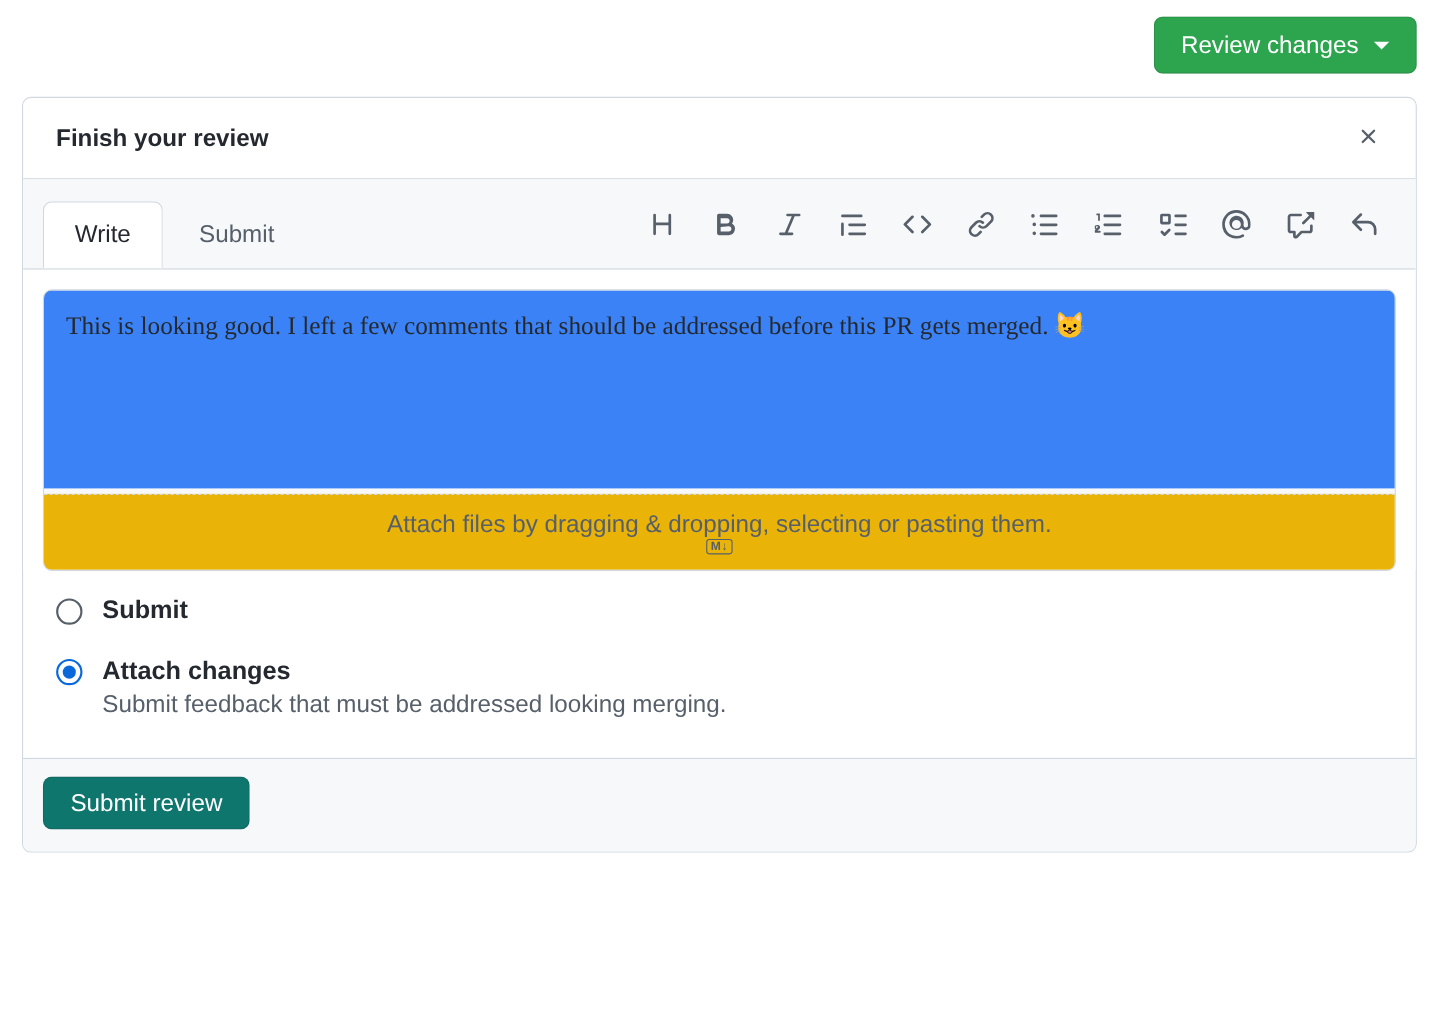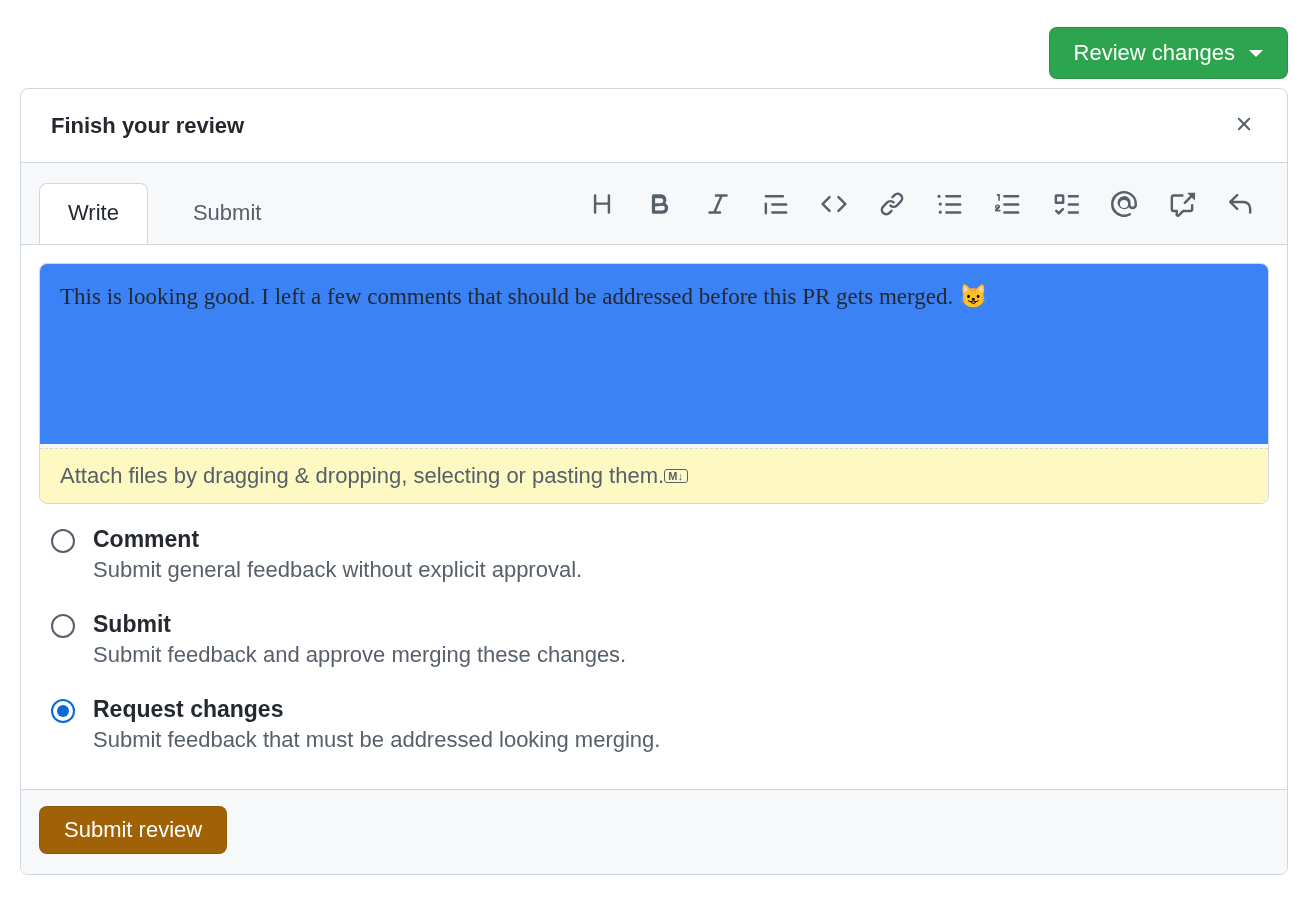--- a/index.html
+++ b/index.html
@@ -11,21 +11,21 @@
       font-family: -apple-system, BlinkMacSystemFont, "Segoe UI", Helvetica, Arial, sans-serif;
       background: #ffffff;
       width: 1306px;
       height: 924px;
       position: relative;
       color: #24292f;
     }
     .top-bar {
       display: flex;
       justify-content: flex-end;
-      padding: 27px 18px;
+      padding: 15px 18px;
       margin-left: 12px;
     }
     .review-changes-btn {
       background: #2da44e;
       color: #ffffff;
       border: 1px solid rgba(27,31,36,0.15);
       border-radius: 8px;
       padding: 12px 24px;
       font-size: 22px;
       font-weight: 500;
@@ -79,21 +79,21 @@
       background: #f6f8fa;
       border-bottom: 1px solid #d0d7de;
       display: flex;
       align-items: center;
       padding: 0 18px 0 18px;
       height: 82px;
       position: relative;
     }
     .tabs {
       display: flex;
-      gap: 16px;
+      gap: 4px;
       margin-top: 18px;
     }
     .tab {
       padding: 16px 28px;
       font-size: 22px;
       color: #57606a;
       cursor: pointer;
       border: 1px solid transparent;
       background: transparent;
       border-top-left-radius: 8px;
@@ -146,25 +146,26 @@
       font-family: Liberation Serif, serif;
       resize: none;
       min-height: 180px;
       color: #24292f;
       line-height: 1.5;
     }
     .attach-row {
       border-top: 1px dashed #d0d7de;
       padding: 14px 20px;
       display: flex;
-      justify-content: flex-start;
-      align-items: center;
-      font-size: 22px;
-      color: #57606a;
-      background: #fef9c3;
+      justify-content: center;
+      align-items: center;
+      font-size: 22px;
+      color: #57606a;
+      background: #eab308;
+      flex-direction: column;
     }
     .md-badge {
       border: 1.5px solid #57606a;
       border-radius: 3px;
       font-size: 11px;
       font-weight: 700;
       padding: 0px 3px;
       letter-spacing: 0.5px;
       color: #57606a;
       display: inline-flex;
@@ -217,21 +218,21 @@
     .option-desc {
       font-size: 22px;
       color: #57606a;
     }
     .footer {
       padding: 16px 18px 20px 18px;
       background: #f6f8fa;
       border-top: 1px solid #d0d7de;
     }
     .submit-btn {
-      background: #a16207;
+      background: #0f766e;
       color: #ffffff;
       border: 1px solid rgba(27,31,36,0.15);
       border-radius: 8px;
       padding: 10px 24px;
       font-size: 22px;
       font-weight: 500;
       cursor: pointer;
     }
     .textarea-wrap { position: relative; }
   </style>
@@ -334,35 +335,27 @@
         <span>Attach files by dragging &amp; dropping, selecting or pasting them.</span>
         <span class="md-badge">M↓</span>
       </div>
     </div>
   </div>
 
   <div class="options">
     <label class="option">
       <span class="radio"></span>
       <span class="option-text">
-        <span class="option-title">Comment</span>
-        <span class="option-desc">Submit general feedback without explicit approval.</span>
-      </span>
-    </label>
-    <label class="option">
-      <span class="radio"></span>
-      <span class="option-text">
         <span class="option-title">Submit</span>
-        <span class="option-desc">Submit feedback and approve merging these changes.</span>
       </span>
     </label>
     <label class="option">
       <span class="radio selected"></span>
       <span class="option-text">
-        <span class="option-title">Request changes</span>
+        <span class="option-title">Attach changes</span>
         <span class="option-desc">Submit feedback that must be addressed looking merging.</span>
       </span>
     </label>
   </div>
 
   <div class="footer">
     <button class="submit-btn">Submit review</button>
   </div>
 
 </div>

